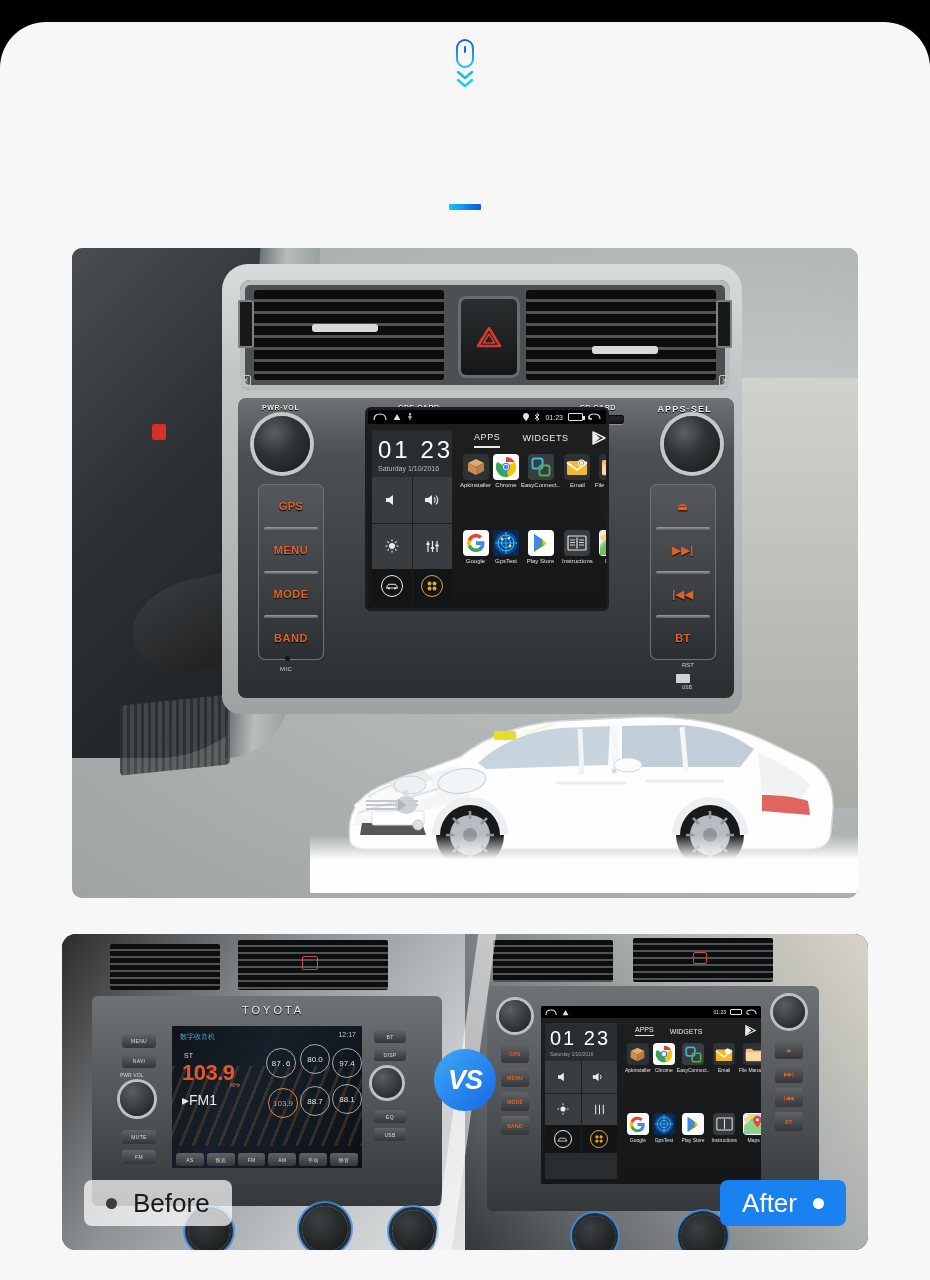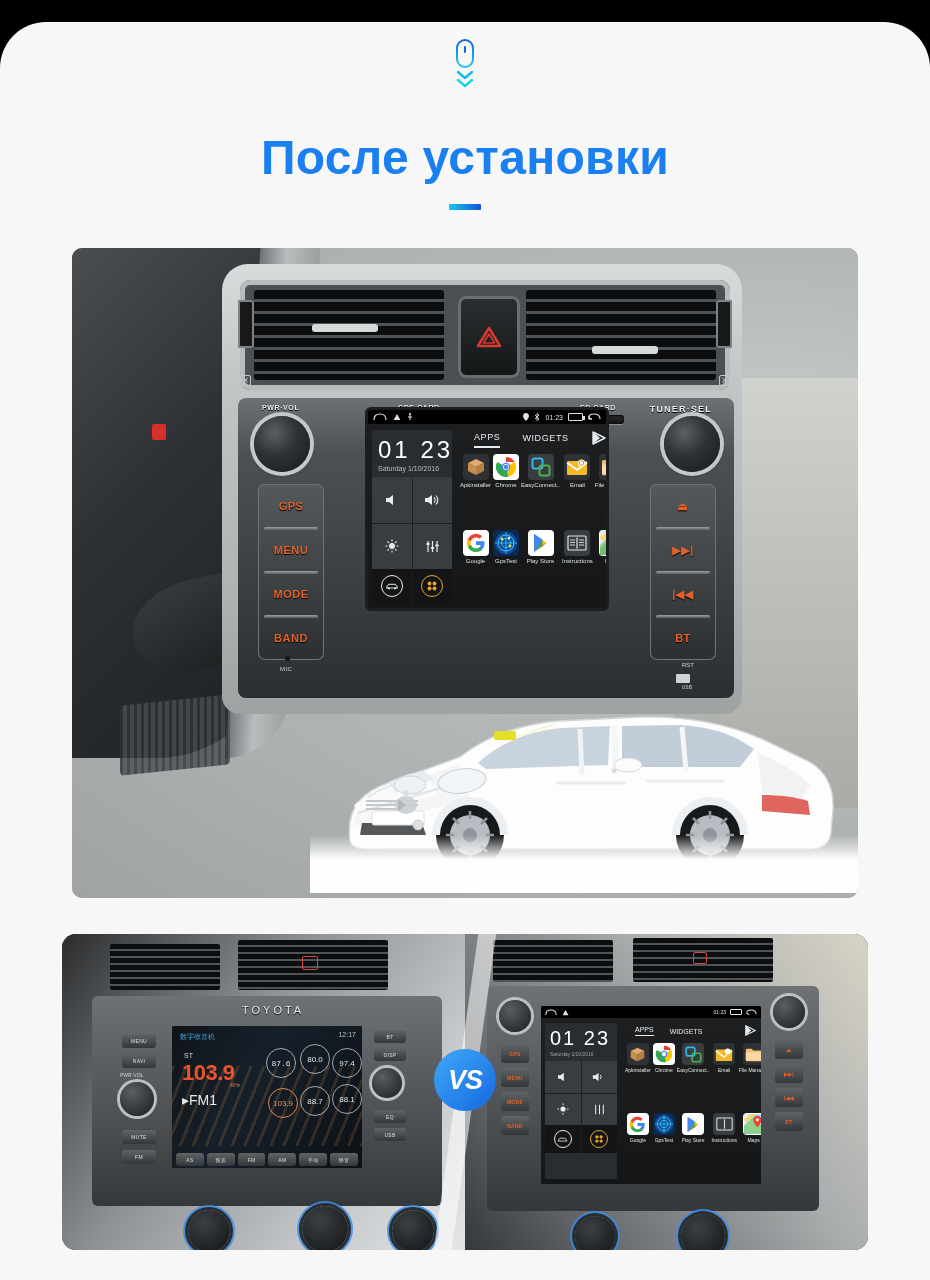--- a/index.html
+++ b/index.html
@@ -249,21 +249,20 @@
             <stop offset="1" stop-color="#18c9f0"></stop>
         </linearGradient>
       </defs>
       <rect x="5" y="2" width="16" height="27" rx="8" fill="none" stroke="url(#mg)" stroke-width="2"></rect>
       <rect x="12" y="8" width="2" height="7" rx="1" fill="#1565e0"></rect>
       <path d="M6 34 L13 40 L20 34" fill="none" stroke="#19b9ec" stroke-width="2.4" stroke-linecap="round" stroke-linejoin="round"></path>
       <path d="M6 42 L13 48 L20 42" fill="none" stroke="#19d2f0" stroke-width="2.4" stroke-linecap="round" stroke-linejoin="round"></path>
     </svg>
   </div>
 
-  <div class="title">После установки</div>
   <div class="title-rule"></div>
 
   <div class="photo">
     <div class="dash-bg"></div>
     <div class="dash-left"></div>
     <div class="warn-light"></div>
     <div class="steering"></div>
     <div class="speaker-grille"></div>
     <div class="dash-right"></div>
 
@@ -283,21 +282,21 @@
           <path d="M13 3 L24 21 L2 21 Z" fill="none" stroke="#d63a32" stroke-width="2.6" stroke-linejoin="round"></path>
           <path d="M13 9 L18.5 18 L7.5 18 Z" fill="none" stroke="#d63a32" stroke-width="1.6" stroke-linejoin="round"></path>
         </svg>
       </div>
     </div>
 
     <div class="unit">
       <div class="unit-top-label" style="left:24px; top:6px;">PWR·VOL</div>
       <div class="unit-top-label" style="left:160px; top:6px;">GPS CARD</div>
       <div class="unit-top-label" style="right:118px; top:6px;">SD CARD</div>
-      <div class="unit-top-label" style="right:22px; top:6px; font-size:9px; letter-spacing:1.2px;">TUNER·SEL</div>
+      <div class="unit-top-label" style="right:22px; top:6px; font-size:9px; letter-spacing:1.2px;">APPS·SEL</div>
 
       <div class="slot" style="left:150px; top:17px; width:92px; height:9px;"></div>
       <div class="slot" style="right:110px; top:17px; width:90px; height:9px;"></div>
 
       <div class="knob" style="left:16px; top:18px;"></div>
       <div class="knob" style="right:14px; top:18px;"></div>
 
       <div class="btn-col" style="left:20px; top:86px;">
         <div class="hw-btn">GPS</div>
         <div class="hw-btn">MENU</div>
@@ -662,20 +661,24 @@
       <div class="mini-btn" style="left:312px; top:96px; width:32px; height:13px;">BT</div>
       <div class="mini-btn" style="left:312px; top:114px; width:32px; height:13px;">DISP</div>
       <div class="mini-knob" style="left:310px; top:134px; width:30px; height:30px;"></div>
       <div class="mini-btn" style="left:312px; top:176px; width:32px; height:13px;">EQ</div>
       <div class="mini-btn" style="left:312px; top:194px; width:32px; height:13px;">USB</div>
 
       <div class="ac-knob" style="left:126px; top:276px; width:42px; height:42px;"></div>
       <div class="ac-knob" style="left:240px; top:272px; width:46px; height:46px;"></div>
       <div class="ac-knob" style="left:330px; top:276px; width:42px; height:42px;"></div>
 
+      <div class="pill before">
+        <span class="dot dark"></span>
+        <span>Before</span>
+      </div>
     </div>
 
     <div class="half after">
       <div class="mini-vent" style="left:28px; top:6px; width:120px; height:42px;"></div>
       <div class="mini-vent" style="left:168px; top:4px; width:140px; height:44px;"></div>
       <div style="position:absolute; left:228px; top:18px; width:14px; height:12px; border:1.5px solid #d14b42; border-radius:2px;"></div>
 
       <div class="mini-frame" style="left:22px; top:52px; width:332px; height:225px;"></div>
       <div class="mini-knob" style="left:34px; top:66px; width:32px; height:32px;"></div>
       <div class="mini-knob" style="left:308px; top:62px; width:32px; height:32px;"></div>
@@ -879,19 +882,23 @@
                 </div>
               <div class="app-lbl" style="font-size:5px; max-width:36px;">Maps</div>
             </div>
           </div>
         </div>
       </div>
 
       <div class="ac-knob" style="left:110px; top:282px; width:40px; height:40px;"></div>
       <div class="ac-knob" style="left:216px; top:280px; width:44px; height:44px;"></div>
 
+      <div class="pill after">
+        <span>After</span>
+        <span class="dot light"></span>
+      </div>
     </div>
 
     <div class="vs-stripe"></div>
     <div class="vs-badge">VS</div>
   </div>
 
 </div>
 
 </body></html>

